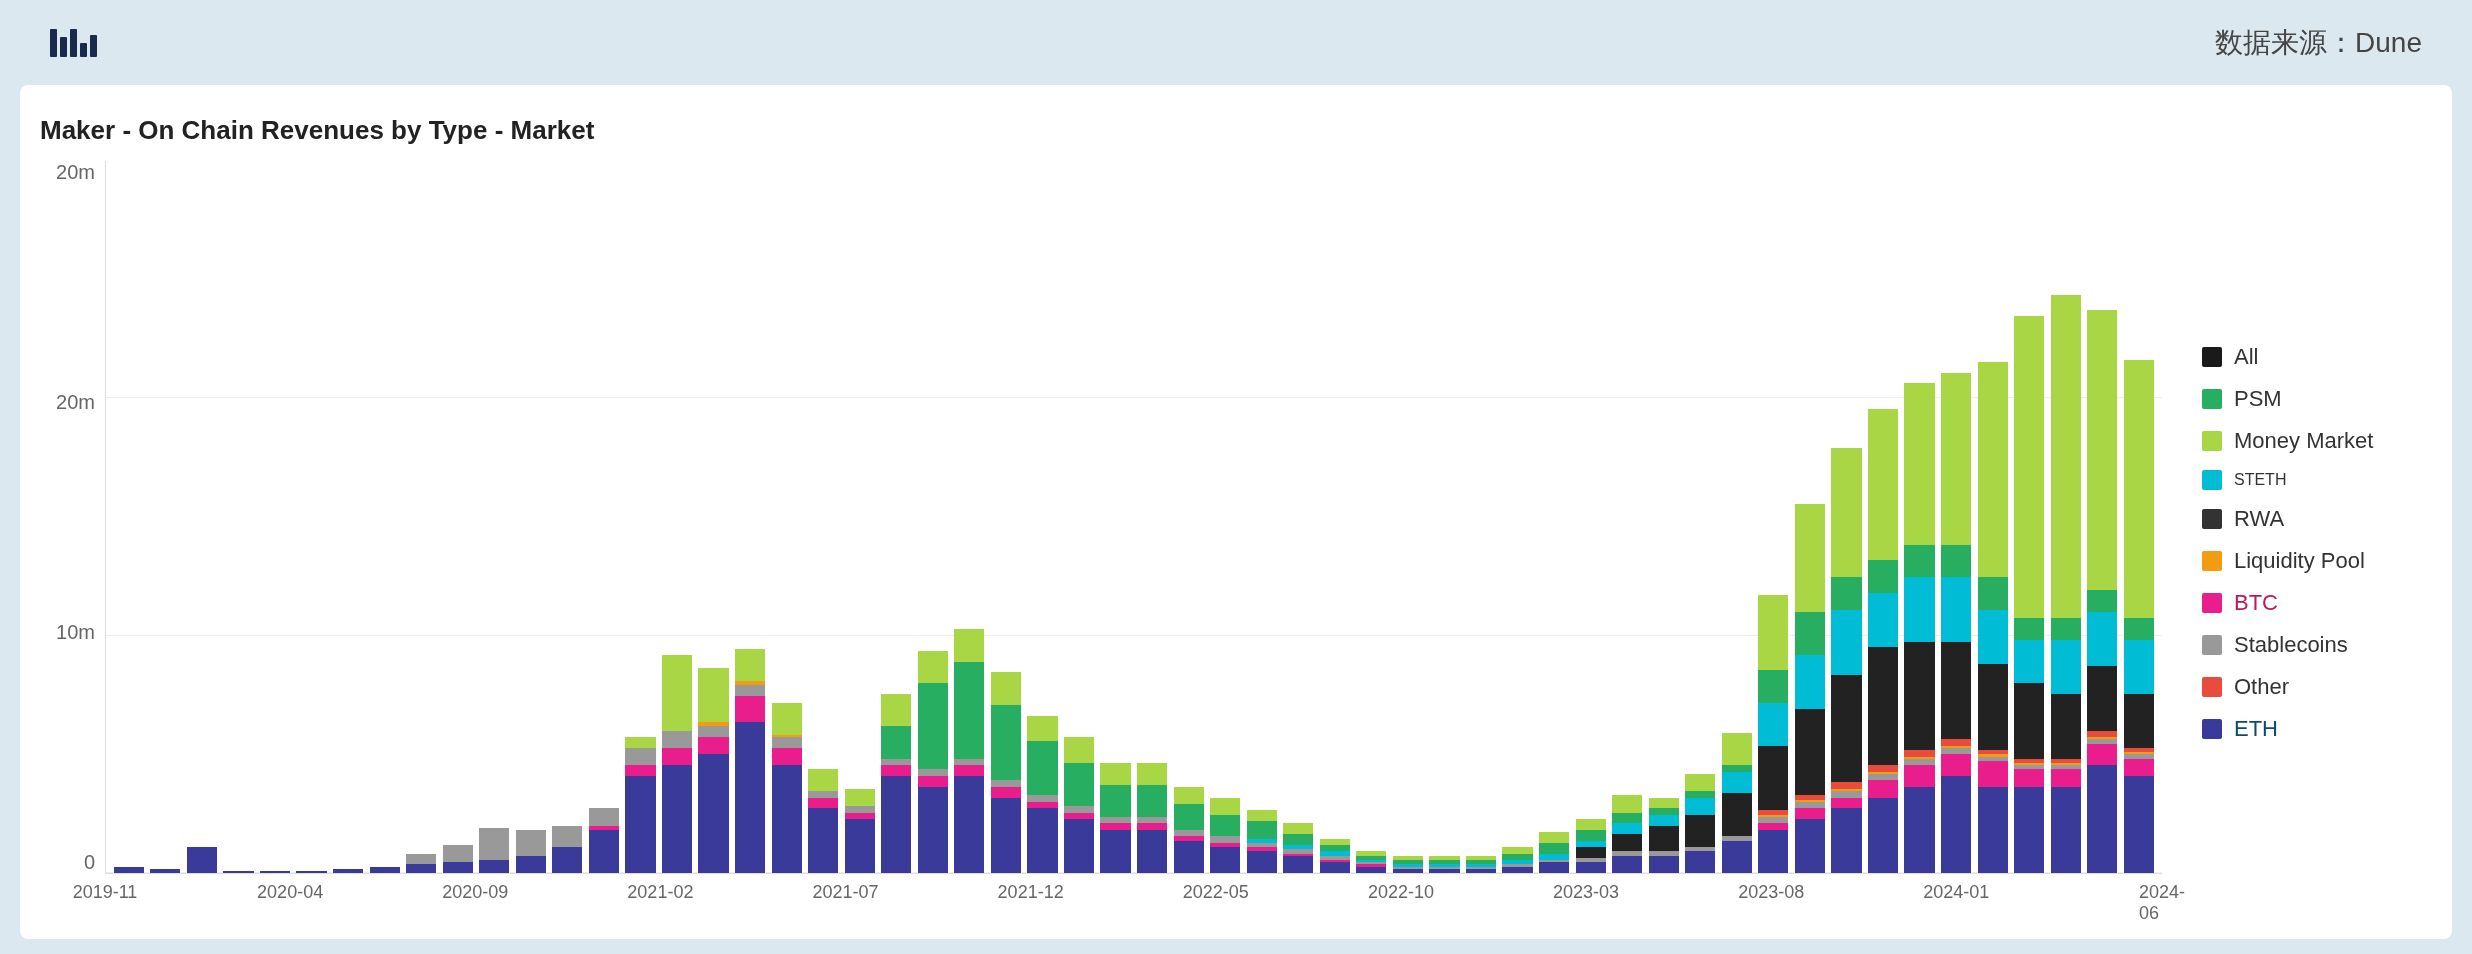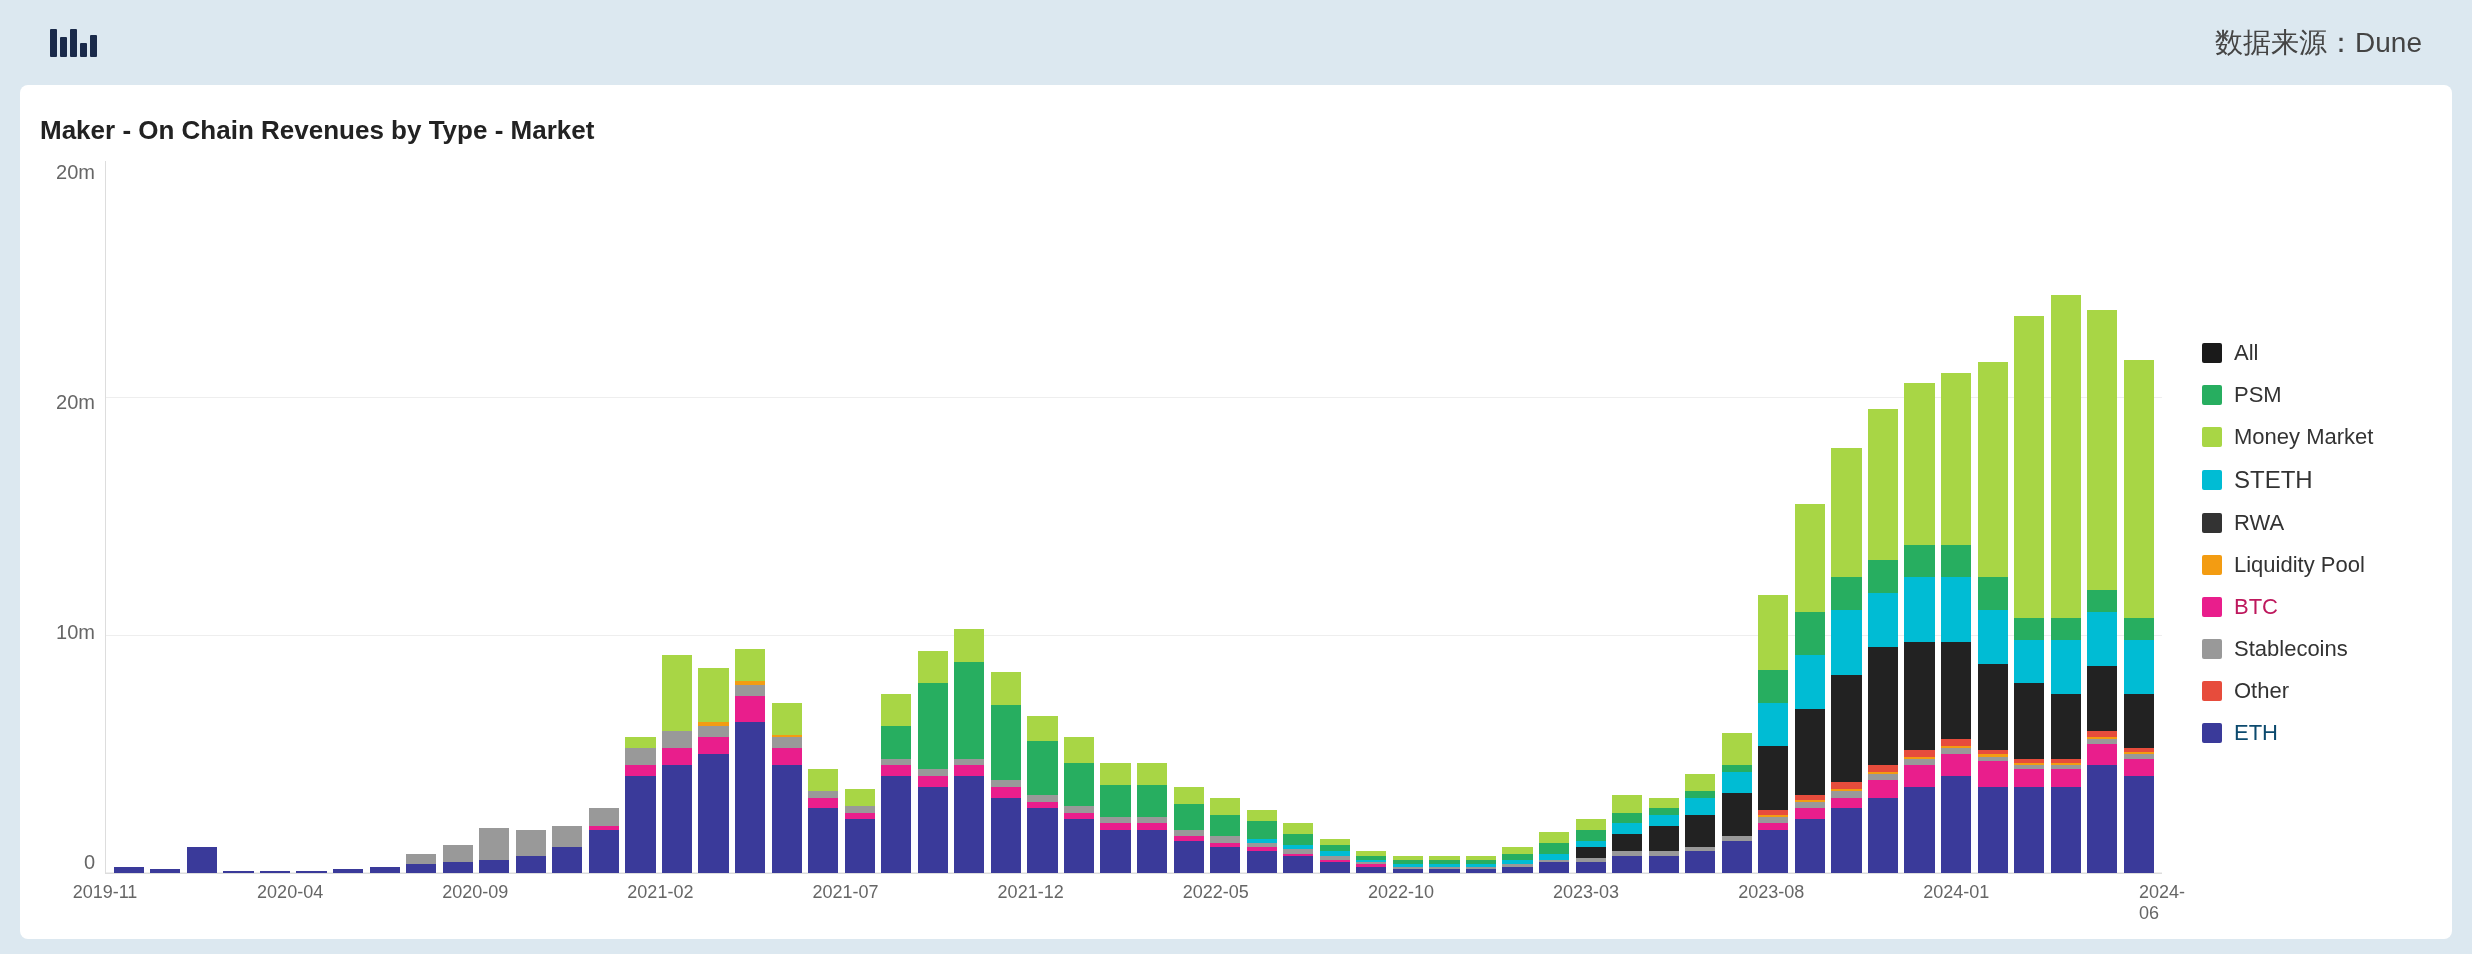--- a/index.html
+++ b/index.html
@@ -470,21 +470,21 @@
         <div style="display:flex;align-items:center;gap:12px;">
           <div style="width:20px;height:20px;background:#27ae60;border-radius:2px;flex-shrink:0;"></div>
           <span style="font-size:22px;color:#333;">PSM</span>
         </div>
         <div style="display:flex;align-items:center;gap:12px;">
           <div style="width:20px;height:20px;background:#a8d645;border-radius:2px;flex-shrink:0;"></div>
           <span style="font-size:22px;color:#333;">Money Market</span>
         </div>
         <div style="display:flex;align-items:center;gap:12px;">
           <div style="width:20px;height:20px;background:#00bcd4;border-radius:2px;flex-shrink:0;"></div>
-          <span style="font-size:24px;color:#333;">STETH</span>
+          <span style="font-size:16px;color:#333;">STETH</span>
         </div>
         <div style="display:flex;align-items:center;gap:12px;">
           <div style="width:20px;height:20px;background:#333;border-radius:2px;flex-shrink:0;"></div>
           <span style="font-size:22px;color:#333;">RWA</span>
         </div>
         <div style="display:flex;align-items:center;gap:12px;">
           <div style="width:20px;height:20px;background:#f39c12;border-radius:2px;flex-shrink:0;"></div>
           <span style="font-size:22px;color:#333;">Liquidity Pool</span>
         </div>
         <div style="display:flex;align-items:center;gap:12px;">

